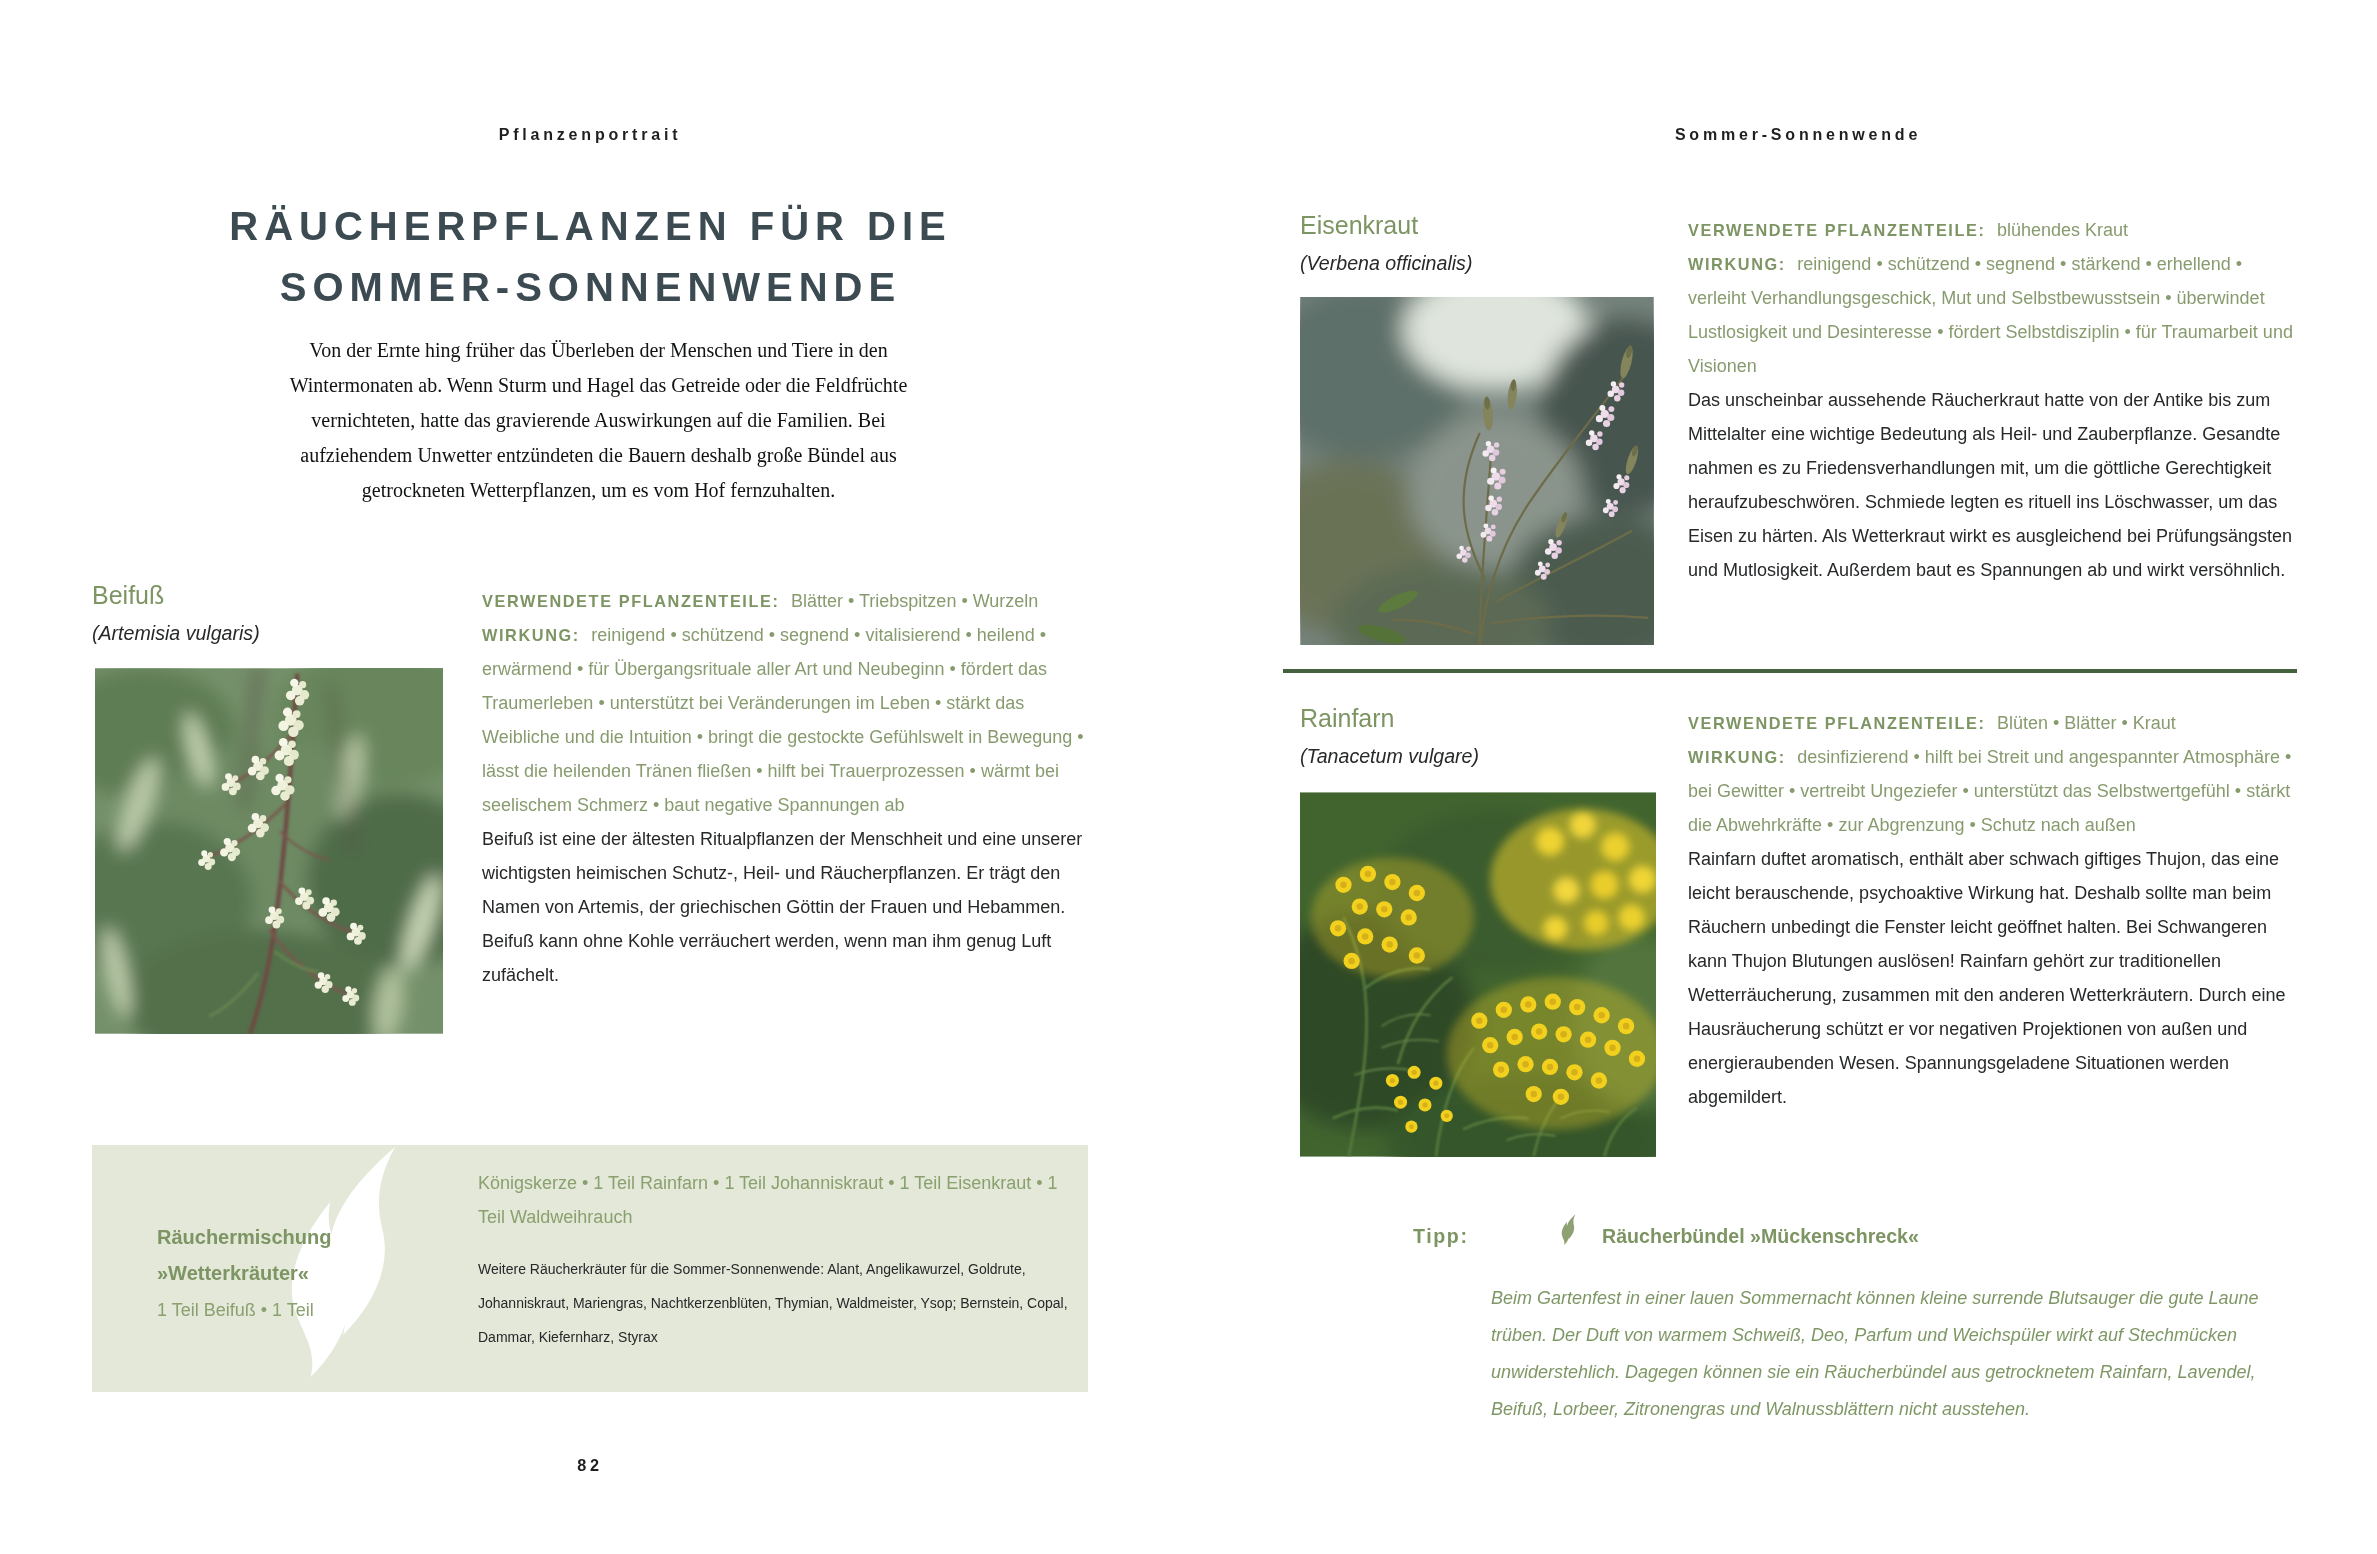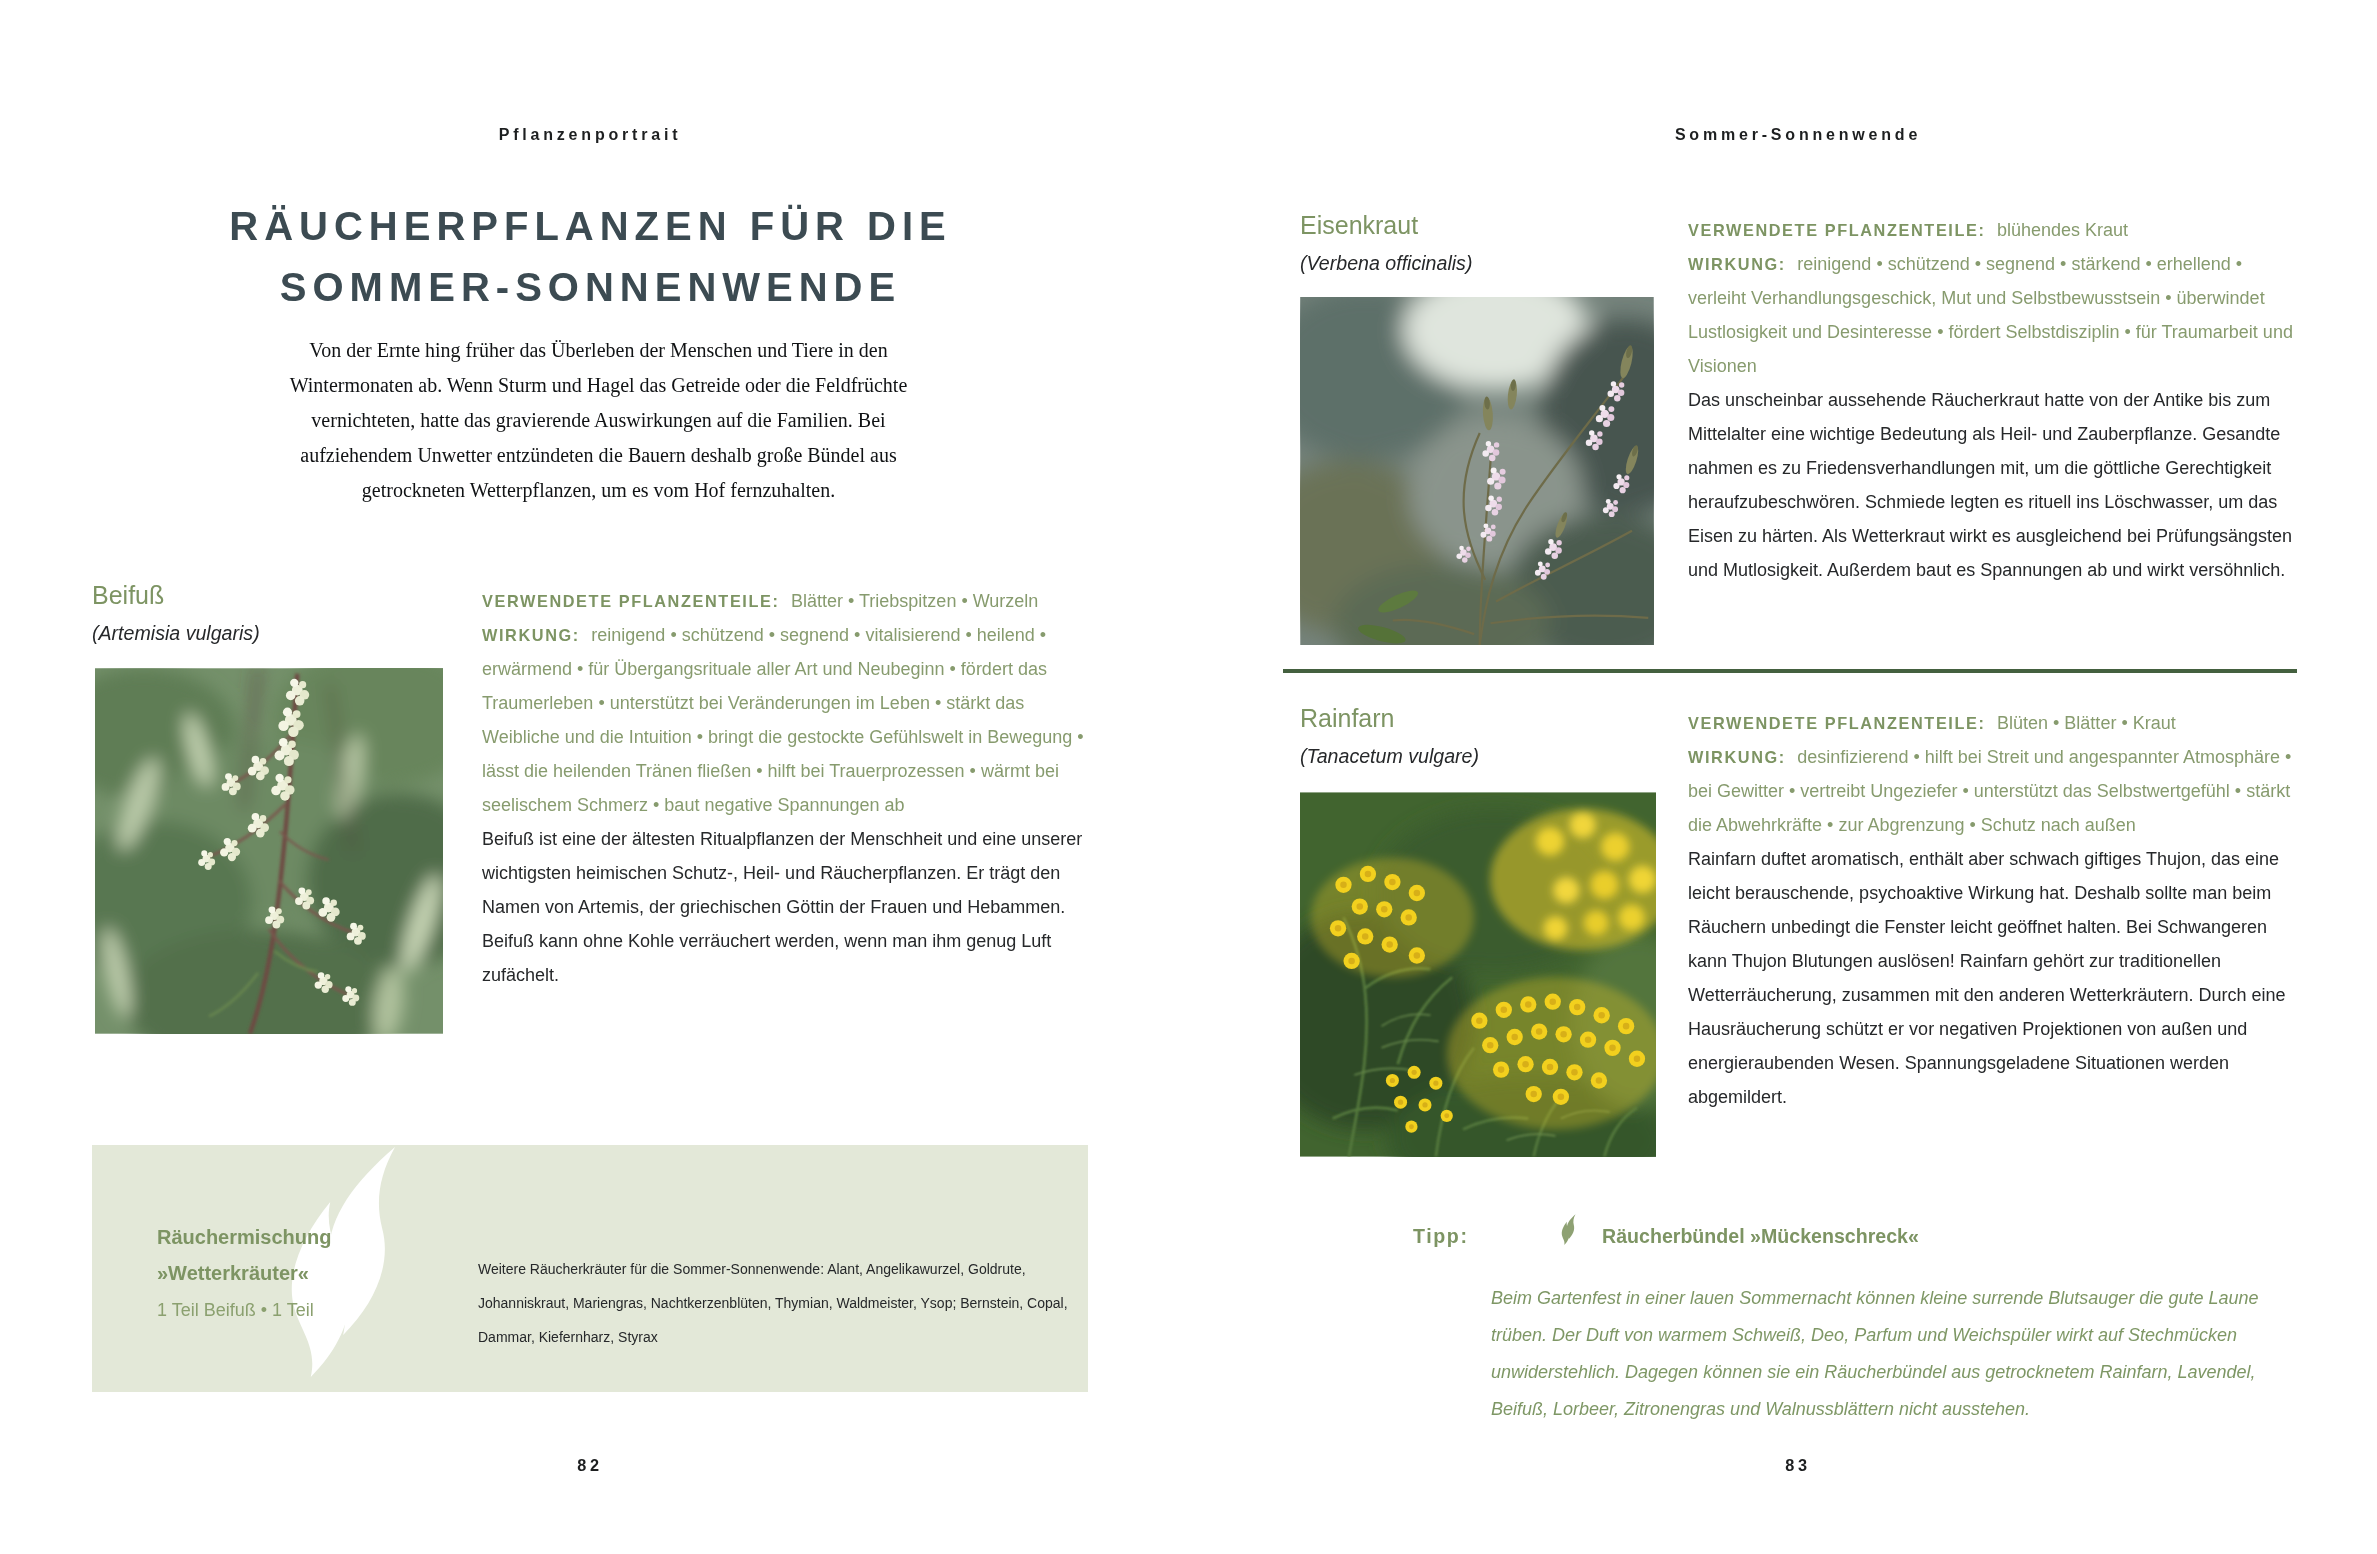--- a/index.html
+++ b/index.html
@@ -127,20 +127,21 @@
   <div class="abs mixbox" style="left:92px;top:1145px;width:996px;height:247px;">
     <div class="abs" style="left:163px;top:2.2px;width:212px;height:243px;">
       <svg viewBox="0 0 130 150" width="212" height="243">
         <path d="M86,0 C58,24 42,48 46,72 C49,88 58,98 54,116 C74,96 84,72 78,50 C74,34 76,18 86,0 Z" fill="#ffffff"></path>
         <path d="M46,34 C28,56 18,80 24,100 C28,114 38,124 34,142 C52,124 62,102 56,82 C52,66 42,52 46,34 Z" fill="#ffffff"></path>
       </svg>
     </div>
     <div class="abs mixtitle" style="left:65px;top:74px;width:305px;">Räuchermischung
 »Wetterkräuter«</div>
     <div class="abs recipe" style="left:65px;top:148px;width:305px;">1 Teil Beifuß • 1 Teil</div>
+    <div class="abs recipe" style="left:386px;top:20.7px;width:588px;">Königskerze • 1 Teil Rainfarn • 1 Teil Johanniskraut • 1 Teil Eisenkraut • 1 Teil Waldweihrauch</div>
     <div class="abs morelist" style="left:386px;top:107px;width:593px;">Weitere Räucherkräuter für die Sommer-Sonnenwende: Alant, Angelikawurzel, Goldrute, Johanniskraut, Mariengras, Nachtkerzenblüten, Thymian, Waldmeister, Ysop; Bernstein, Copal, Dammar, Kiefernharz, Styrax</div>
   </div>
 
   <div class="abs pagenum center" style="left:92px;top:1456px;width:996px;">82</div>
 
   <div class="abs kicker center" style="left:1300px;top:126px;width:996px;">Sommer-Sonnenwende</div>
 
   <div class="abs plantname" style="left:1300px;top:211px;">Eisenkraut</div>
   <div class="abs latin" style="left:1300px;top:252px;">(Verbena officinalis)</div>
 
@@ -336,16 +337,15 @@
   <div class="abs" style="left:1557px;top:1205px;width:28px;height:51px;">
     <svg viewBox="0 0 130 150" width="28" height="51">
       <path d="M86,0 C58,24 42,48 46,72 C49,88 58,98 54,116 C74,96 84,72 78,50 C74,34 76,18 86,0 Z" fill="#8ea173"></path>
       <path d="M46,34 C28,56 18,80 24,100 C28,114 38,124 34,142 C52,124 62,102 56,82 C52,66 42,52 46,34 Z" fill="#8ea173"></path>
     </svg>
   </div>
   <div class="abs tiptitle" style="left:1602px;top:1225px;">Räucherbündel »Mückenschreck«</div>
 
   <div class="abs tipbody" style="left:1491px;top:1280px;width:811px;">Beim Gartenfest in einer lauen Sommernacht können kleine surrende Blutsauger die gute Laune trüben. Der Duft von warmem Schweiß, Deo, Parfum und Weichspüler wirkt auf Stechmücken unwiderstehlich. Dagegen können sie ein Räucherbündel aus getrocknetem Rainfarn, Lavendel, Beifuß, Lorbeer, Zitronengras und Walnussblättern nicht ausstehen.</div>
 
-  <div class="abs pagenum center" style="left:1300px;top:1456px;width:996px;">83</div>
 
 </div>
 
 
 </body></html>

